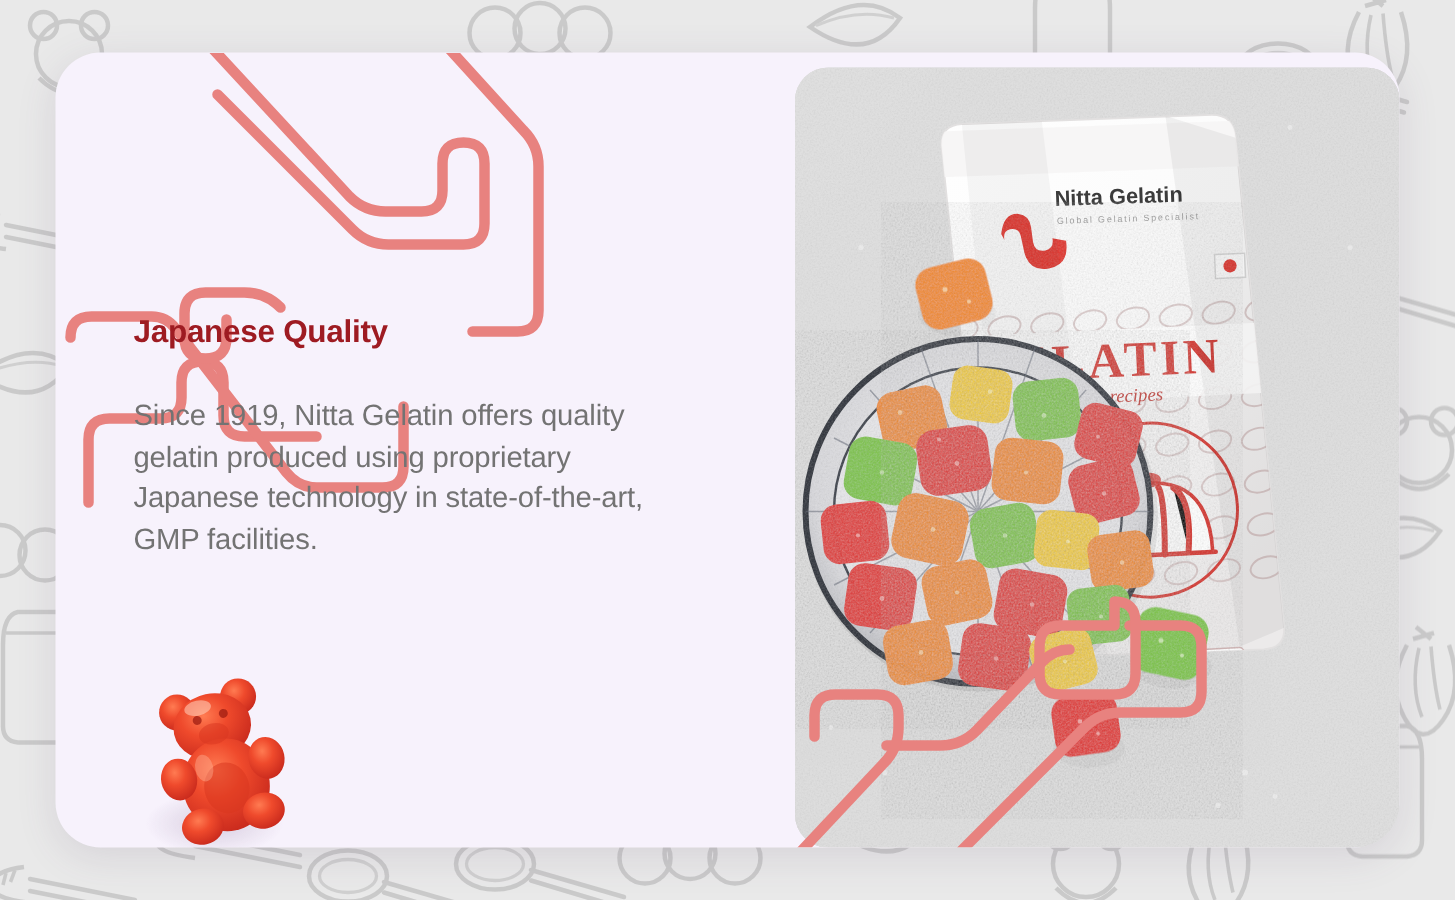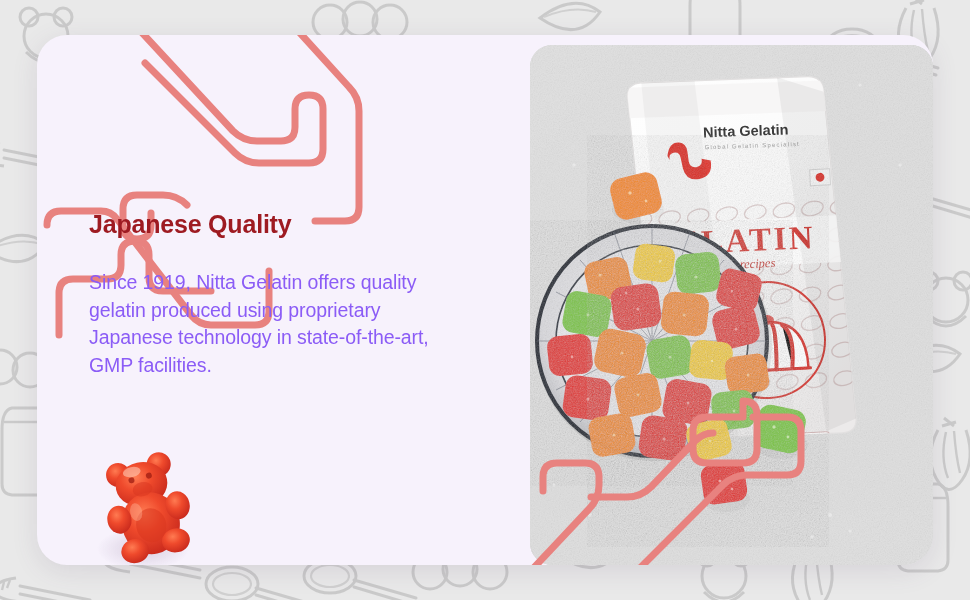--- a/index.html
+++ b/index.html
@@ -26,27 +26,27 @@
 
   
   #card-ribbons { position:absolute; inset:0; z-index:4; pointer-events:none; }
 
   
   #text-col {
     position:absolute; left:52px; top:175px; width:400px; z-index:5;
   }
   #headline {
     color:#9e1b22;
-    font-size:25px;
+    font-size:21px;
     font-weight:bold;
     letter-spacing:-.2px;
     margin-bottom:30px;
   }
   #body-copy {
-    color:#8b5cf6;
+    color:#737373;
     font-size:19.5px;
     line-height:1.42;
     letter-spacing:-.1px;
     max-width:370px;
   }
 
   
   #bear-wrap {
     position:absolute; left:58px; top:408px; width:110px; height:135px; z-index:5;
   }

